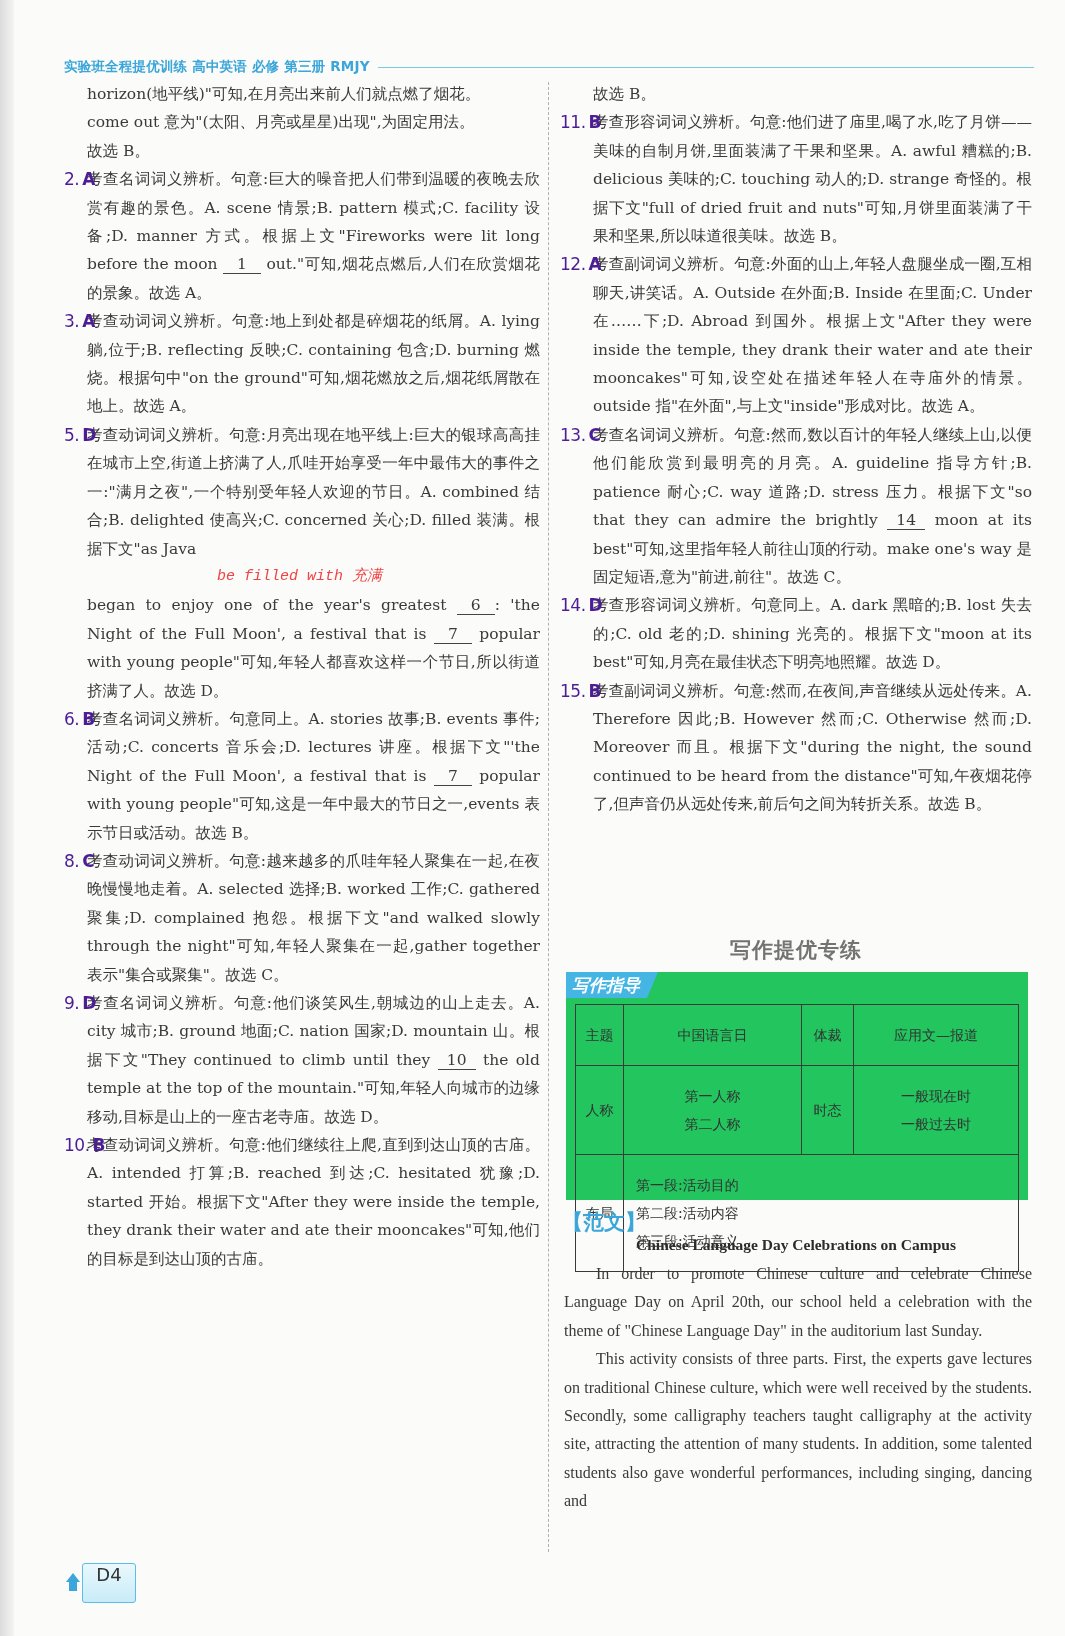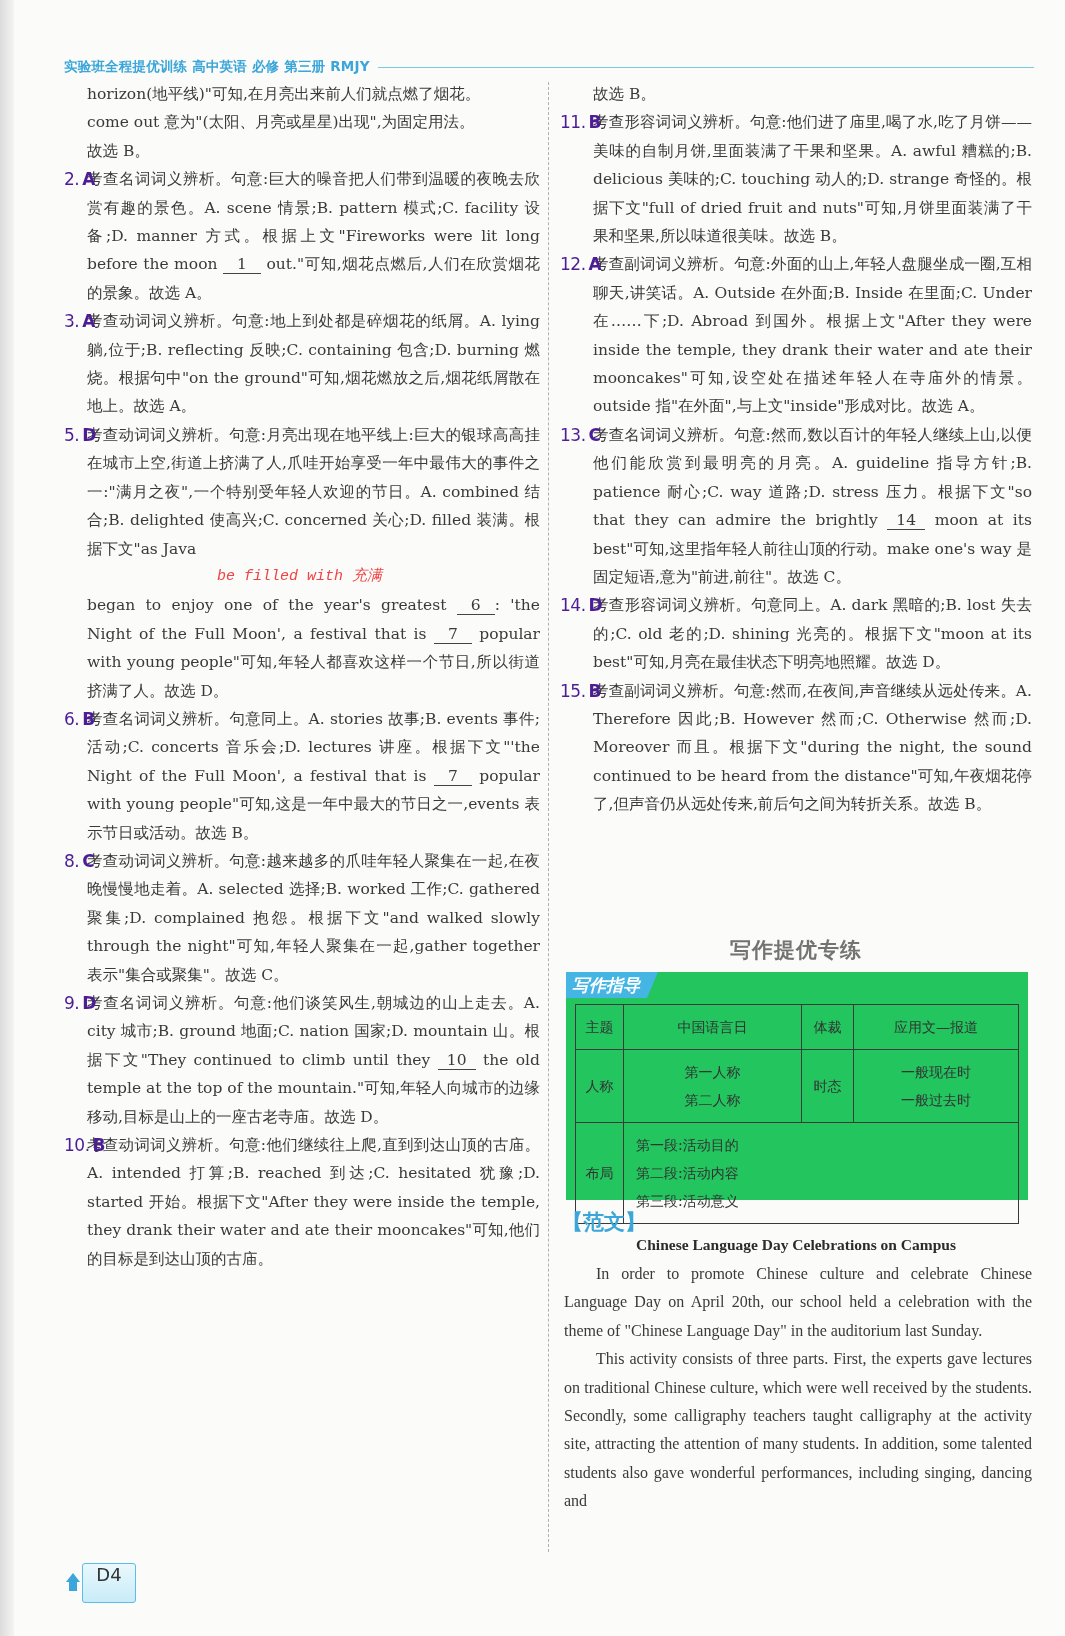--- a/index.html
+++ b/index.html
@@ -18,21 +18,21 @@
   .item-num { position: absolute; left: 0; top: 0; font-family: "DejaVu Sans", sans-serif; font-size: 17px; color: #4c1d95; letter-spacing: -0.5px; }
   .item-num b { font-weight: bold; margin-left: 3px; }
   .cont { padding-left: 23px; text-align: justify; }
   .right .cont { padding-left: 33px; }
   .blank { display: inline-block; min-width: 38px; border-bottom: 1px solid #444; text-align: center; line-height: 18px; }
   .note { color: #ef4444; font-size: 15px; padding-left: 130px; height: 28.4px; font-style: italic; font-family: Liberation Mono, monospace; }
   .section-title { position: absolute; left: 560px; top: 936px; width: 472px; text-align: center; font-family: "DejaVu Sans", sans-serif; font-weight: bold; font-size: 21px; color: #737373; letter-spacing: 1px; }
   .guide-box { position: absolute; left: 566px; top: 972px; width: 462px; height: 228px; background: #22c55e; }
   .guide-tag { position: absolute; left: 0; top: 0; height: 26px; padding: 0 18px 0 6px; background: #45b6e4; color: #fff; font-family: "DejaVu Sans", sans-serif; font-weight: bold; font-size: 17px; line-height: 26px; clip-path: polygon(0 0, 100% 0, 88% 100%, 0 100%); font-style: italic; }
   table.guide { position: absolute; left: 9px; top: 32px; width: 444px; border-collapse: collapse; font-family: "DejaVu Serif", serif; font-size: 14px; color: #333; }
-  table.guide td { border: 1.5px solid #3a3a3a; text-align: center; padding: 8px 4px; line-height: 28px; }
+  table.guide td { border: 1.5px solid #3a3a3a; text-align: center; padding: 16px 4px; line-height: 28px; }
   table.guide td.left-align { text-align: left; padding-left: 12px; }
   .sample-tag { position: absolute; left: 562px; top: 1208px; font-family: "DejaVu Sans", sans-serif; font-size: 21px; color: #3aa6d9; font-weight: bold; }
   .essay-title { position: absolute; left: 560px; top: 1236px; width: 472px; text-align: center; font-family: "Liberation Serif", serif; font-weight: bold; font-size: 15.5px; color: #2c2c2c; }
   .essay { position: absolute; left: 564px; top: 1260px; width: 468px; font-family: "Liberation Serif", serif; font-size: 16px; line-height: 28.4px; color: #3a3a3a; text-align: justify; }
   .essay p { text-indent: 2em; }
   .page-badge { position: absolute; left: 66px; top: 1570px; width: 76px; height: 26px; display: flex; align-items: center; }
   .badge-arrow { width: 14px; height: 20px; position: relative; }
   .badge-arrow::before { content: ""; position: absolute; left: 0; top: 0; border-left: 7px solid transparent; border-right: 7px solid transparent; border-bottom: 9px solid #3aa6d9; }
   .badge-arrow::after { content: ""; position: absolute; left: 3px; top: 9px; width: 8px; height: 9px; background: #3aa6d9; }
   .badge-body { margin-left: 2px; height: 40px; width: 54px; border: 1.5px solid #5cbde6; border-radius: 3px; background: linear-gradient(180deg, #eaf8fd, #c8ecf8); font-family: "DejaVu Sans", sans-serif; font-size: 18px; line-height: 21px; text-align: center; color: #333; }

